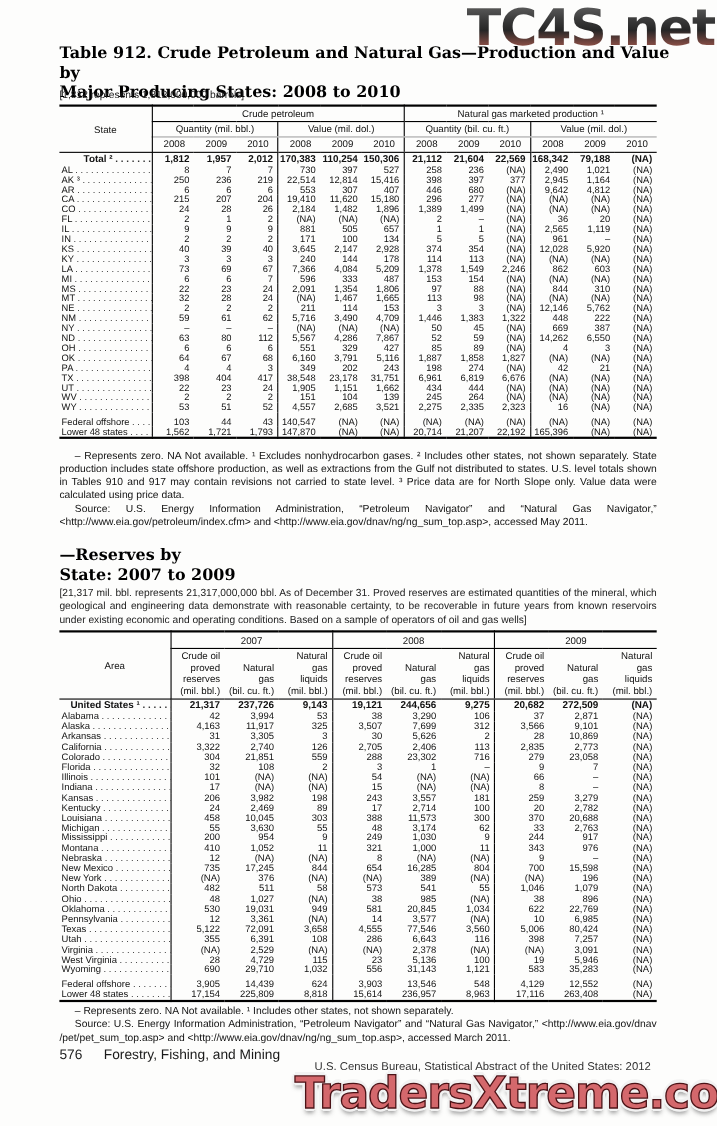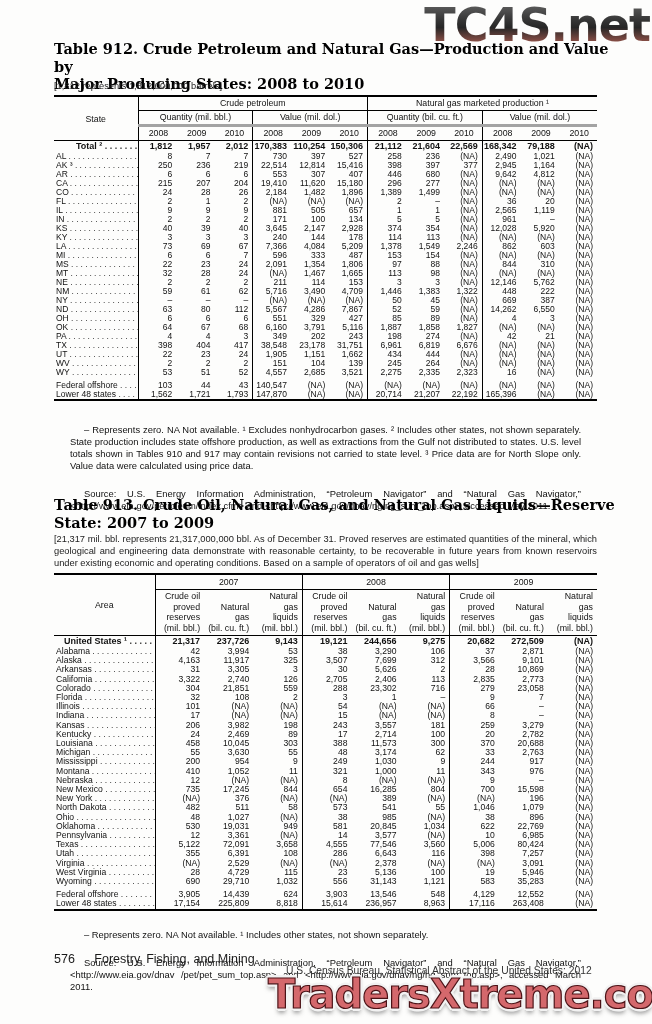--- a/index.html
+++ b/index.html
@@ -33,42 +33,42 @@
   #t912-note{top:80px;}
   #t913-note{top:533px;}
   
   table{border-collapse:collapse;table-layout:fixed;position:absolute;left:54px;width:543px;
     border-top:2px solid #000;border-bottom:2px solid #000;}
   #t912-table{top:95px;}
   #t913-table{top:573px;}
   th,td{margin:0;padding:0;font-weight:normal;overflow:hidden;}
   thead th{font-size:8.8px;color:#111;}
   .grp{border-bottom:1px solid #000;text-align:center;line-height:13px;}
-  .sub{border-bottom:3px solid #a3a3a3;text-align:center;line-height:13px;}
+  .sub{border-bottom:1px solid #a3a3a3;text-align:center;line-height:13px;}
   .yr{text-align:right;padding-right:8px;line-height:13px;border-bottom:1.5px solid #000;}
   .yrc{text-align:center;line-height:14px;border-bottom:1px solid #000;}
   .state-th{border-right:1px solid #000;border-bottom:1.5px solid #000;text-align:center;}
   .lblhdr{text-align:right;vertical-align:bottom;white-space:pre-line;line-height:10.5px;
     padding:1px 4px 2px 0;border-bottom:1.5px solid #000;}
   .bl{border-left:1px solid #000;}
   tbody td{text-align:right;padding-right:4px;white-space:nowrap;}
   #t912-table tbody td{font-size:8.5px;line-height:9px;}
   #t913-table tbody td{font-size:8.6px;line-height:9.2px;}
   tbody td.lbl{text-align:left;padding:0 0 0 2px;border-right:1px solid #000;}
   .leader{color:#333;}
   tr.bold-row td{font-weight:bold;}
   #t912-table tr.bold-row td{font-size:9px;line-height:11px;}
   #t913-table tr.bold-row td{font-size:9px;line-height:11px;}
   tr.gap-row td{padding-top:4px;}
   
   .footnotes{position:absolute;left:54px;width:543px;font-size:9.4px;line-height:11.9px;
     color:#111;text-align:justify;}
   #t912-foot{top:408px;}
   #t913-foot{top:913px;}
-  .footnotes p{margin:16px;text-indent:14px;}
+  .footnotes p{margin:0;text-indent:14px;}
   
   .page-footer{position:absolute;left:54px;top:952px;font-size:12.5px;color:#1a1a1a;
     font-family:"Liberation Sans",sans-serif;}
   .page-footer .num{margin-right:16px;}
   .credit{position:absolute;left:286px;top:965px;font-size:10.3px;color:#333;white-space:nowrap;}
 </style>
 </head>
 <body>
 
 <div class="page">
@@ -538,21 +538,20 @@
       </tbody>
   </table>
 
   <div class="footnotes" id="t912-foot">
     <p>– Represents zero. NA Not available.  ¹ Excludes nonhydrocarbon gases. ² Includes other states, not shown separately. State production includes state offshore production, as well as extractions from the Gulf not distributed to states. U.S. level totals shown in Tables 910 and 917 may contain revisions not carried to state level. ³ Price data are for North Slope only. Value data were calculated using price data.</p>
     <p>Source: U.S. Energy Information Administration, “Petroleum Navigator” and “Natural Gas Navigator,” &lt;http://www.eia.gov/petroleum/index.cfm&gt; and &lt;http://www.eia.gov/dnav/ng/ng_sum_top.asp&gt;, accessed May 2011.</p>
   </div>
 
   <div class="tbl-title" id="t913-title" style="position:absolute;">
     <div class="title-row">
-      <span>Table 913. Crude Oil, Natural Gas, and Natural Gas Liquids</span>
       <span>—Reserves by</span>
     </div>
     <div>State: 2007 to 2009</div>
   </div>
 
   <div class="bracket-note" id="t913-note">[21,317 mil. bbl. represents 21,317,000,000 bbl. As of December 31. Proved reserves are estimated quantities of the mineral, which geological and engineering data demonstrate with reasonable certainty, to be recoverable in future years from known reservoirs under existing economic and operating conditions. Based on a sample of operators of oil and gas wells]</div>
 
   <table id="t913-table">
     <colgroup>
       <col style="width:101px">

